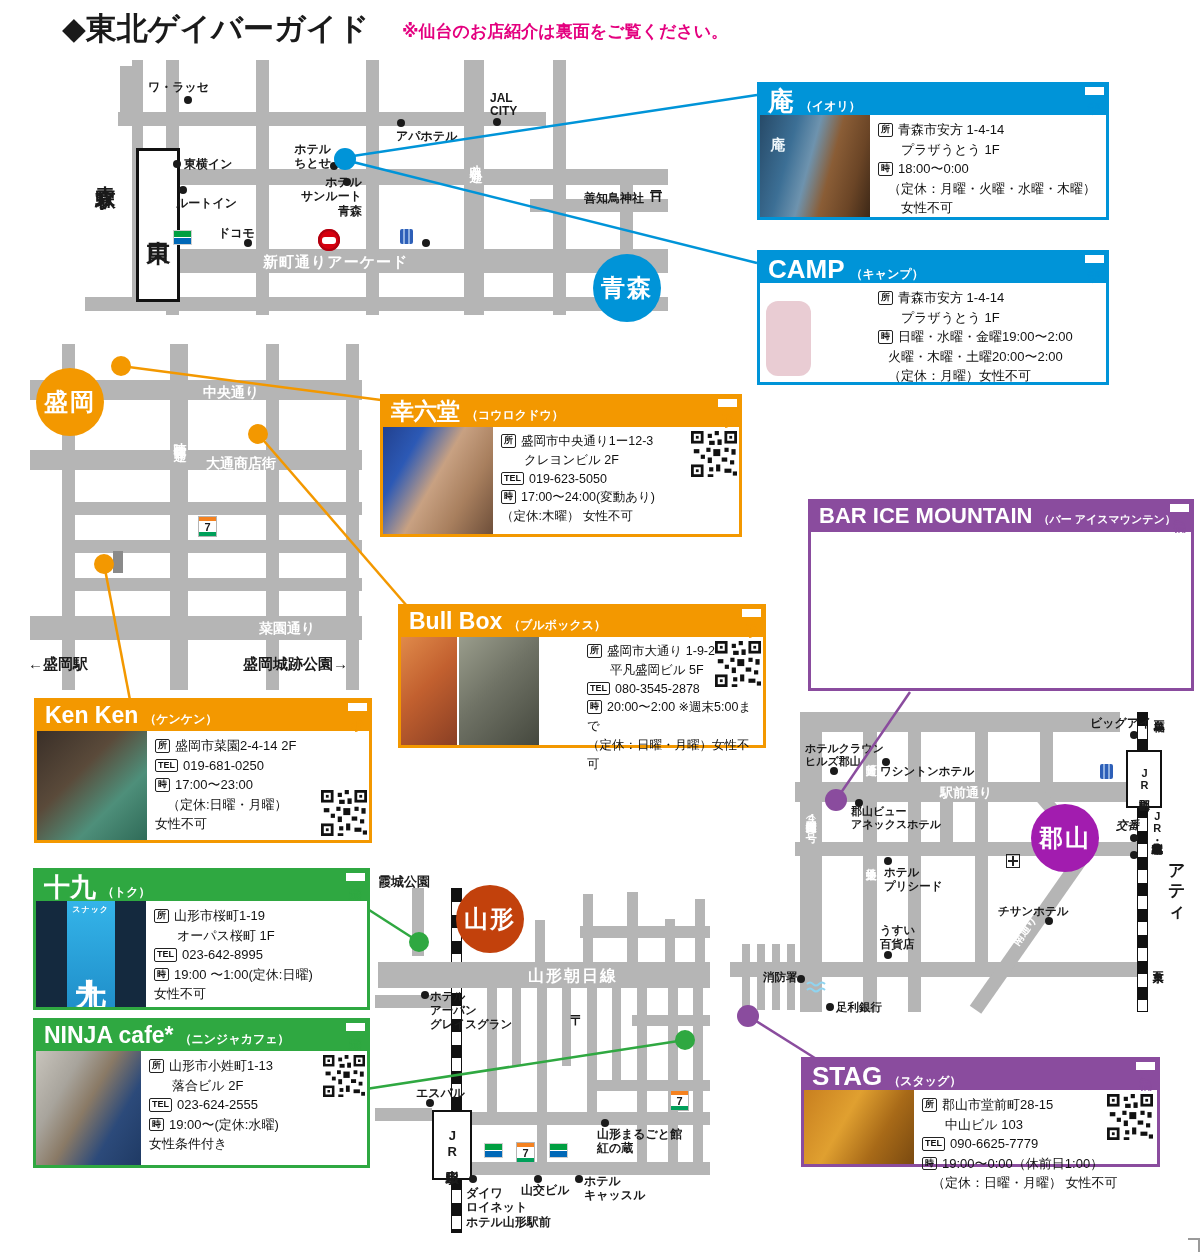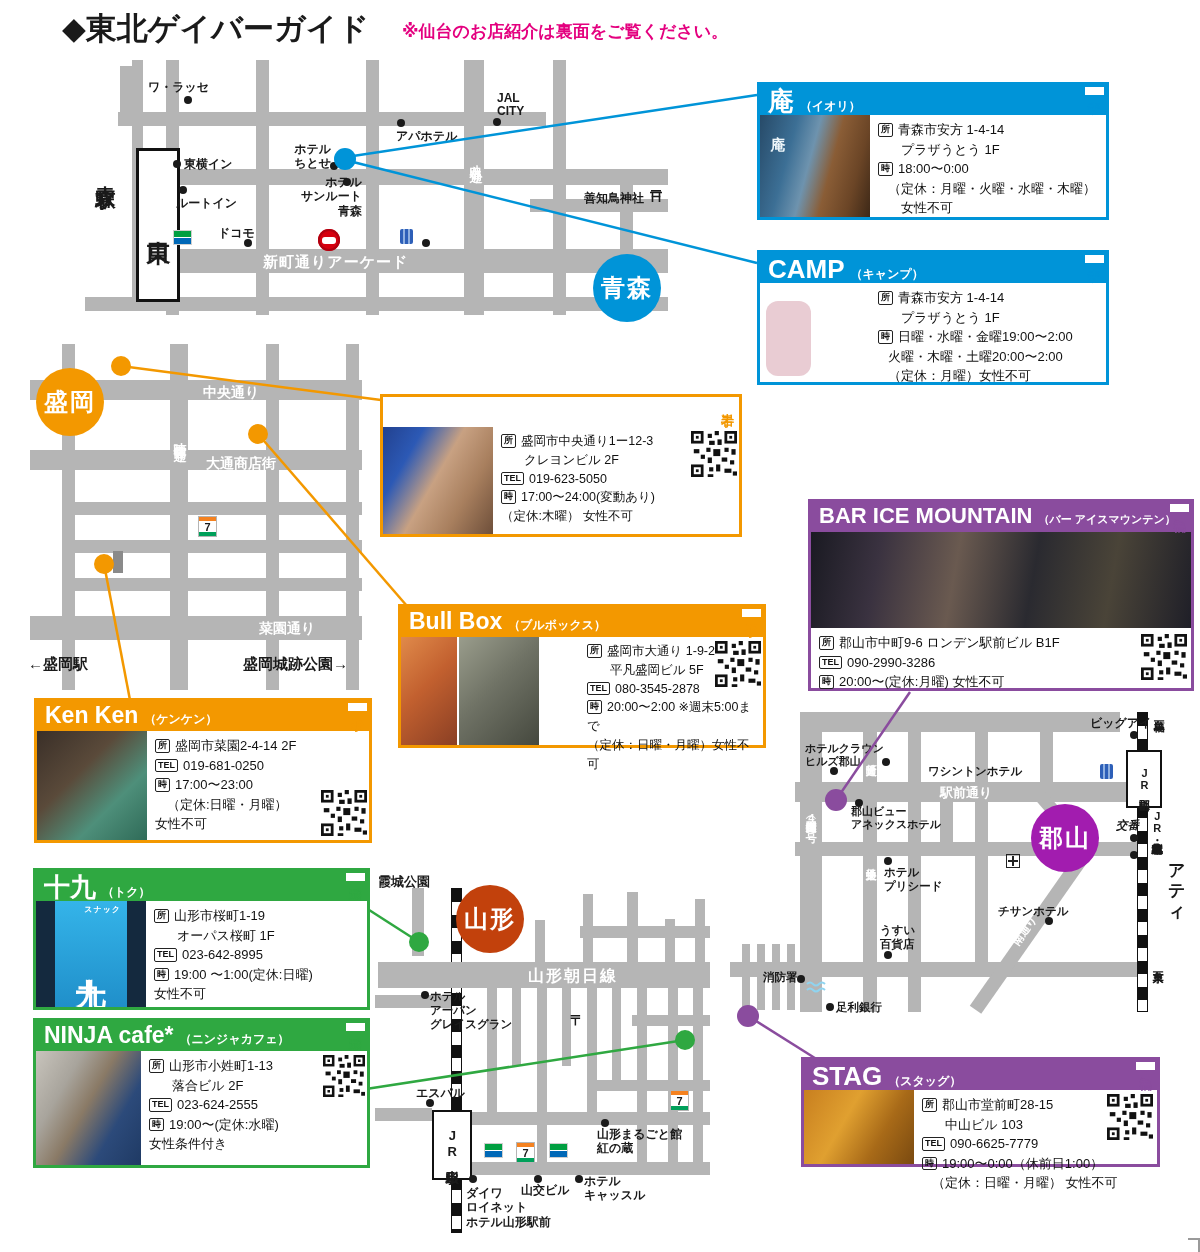--- a/index.html
+++ b/index.html
@@ -70,21 +70,21 @@
   .ph-iori .noren{position:absolute;left:8px;top:8px;color:#eef6fa;font-size:15px;font-weight:bold;
     writing-mode:vertical-rl;text-orientation:upright;}
   .ph-camp{background:linear-gradient(100deg,#4a3a2e 0%,#6b503c 30%,#96old 0,#9c8872 55%,#7a6350 75%,#3f3028 100%),#6b503c;}
   .ph-camp::before{content:"";position:absolute;left:6px;top:18px;width:45px;height:75px;border-radius:12px;
     background:#e7c6ce;opacity:.9;}
   .ph-kouroku{background:linear-gradient(120deg,#22418f 0%,#2c59b5 24%,#c8a182 48%,#a87f5e 72%,#6e4f3a 100%);}
   .ph-bb1{background:linear-gradient(135deg,#e08a4a 0%,#c2602f 45%,#8a3f24 100%);}
   .ph-bb2{background:linear-gradient(135deg,#9a9d8c 0%,#6f7265 45%,#45483e 100%);}
   .ph-kenken{background:linear-gradient(135deg,#3a2f28 0%,#5a4a3a 38%,#4e8f7a 68%,#2f6b58 100%);}
   .ph-toku{background:#14293e;display:flex;align-items:center;justify-content:center;}
-  .sign{width:72px;height:112px;background:linear-gradient(180deg,#35b5ea,#1f8ec9);border-radius:4px;
+  .sign{width:48px;height:112px;background:linear-gradient(180deg,#35b5ea,#1f8ec9);border-radius:4px;
     position:relative;display:flex;align-items:center;justify-content:center;}
   .sign .stp{position:absolute;top:6px;right:6px;color:#fff;font-size:8px;font-weight:bold;letter-spacing:1px;}
   .sign .smn{color:#fff;font-size:30px;font-weight:bold;writing-mode:vertical-rl;text-orientation:upright;line-height:1;}
   .ph-ninja{background:linear-gradient(120deg,#c8c4bc 0%,#a8a49c 28%,#8a7a66 48%,#2c4a7a 72%,#1f3a64 100%);}
   .ph-ice{background:linear-gradient(100deg,#1a1a22 0%,#3a3240 18%,#6a5a50 38%,#2a2a30 58%,#4a4438 78%,#1f1f28 100%);}
   .ph-stag{background:linear-gradient(120deg,#c87f1f 0%,#e0a030 38%,#a86a18 68%,#7a4a10 100%);}
   
   #page-title{position:absolute;left:62px;top:8px;font-size:31px;font-weight:bold;color:#1a1a1a;z-index:2;}
   #page-note{position:absolute;left:402px;top:20px;font-size:17px;font-weight:bold;color:#e4007f;z-index:2;}
   .corner{position:absolute;left:1188px;top:1238px;width:10px;height:12px;border-top:2px solid #9a9a9a;
@@ -162,21 +162,21 @@
     <div class="lbl" style="left:148px;top:80px;">ワ・ラッセ</div>
     <div class="lbl" style="left:184px;top:157px;">東横イン</div>
     <div class="lbl" style="left:176px;top:196px;">ルートイン</div>
     <div class="lbl" style="left:218px;top:226px;">ドコモ</div>
     <div class="lbl tr" style="left:285px;top:142px;width:46px;">ホテル
 ちとせ</div>
     <div class="lbl tr" style="left:300px;top:175px;width:62px;">ホテル
 サンルート
 青森</div>
     <div class="lbl" style="left:396px;top:129px;">アパホテル</div>
-    <div class="lbl" style="left:490px;top:92px;line-height:1.05;margin-left:7px;">JAL
+    <div class="lbl" style="left:490px;top:92px;line-height:1.05;">JAL
 CITY</div>
     <div class="lbl" style="left:584px;top:191px;">善知鳥神社</div>
     <svg style="position:absolute;left:649px;top:190px;z-index:2" width="14" height="13" viewBox="0 0 14 13">
       <path d="M1 2.5 H13 M2 0.8 H12 M3.5 2.5 V12 M10.5 2.5 V12 M2.5 6.5 H11.5" stroke="#1a1a1a" stroke-width="1.6" fill="none"></path>
     </svg>
     <div class="lbl w" style="left:263px;top:253px;font-size:15px;letter-spacing:1px;">新町通りアーケード</div>
     <div class="lbl w v" style="left:468px;top:155px;font-size:13px;">八甲通り</div>
 
     <span class="dot" style="left:184px;top:96px"></span>
     <span class="dot" style="left:173px;top:160px"></span>
@@ -311,21 +311,21 @@
       <span class="lbl v" style="position:static;font-size:11px;letter-spacing:0;">JR郡山駅</span>
     </div>
     <div class="rail" style="left:1137px;top:804px;height:206px"></div>
 
     <div class="lbl" style="left:1090px;top:716px;">ビッグアイ</div>
     <div class="lbl v" style="left:1152px;top:712px;font-size:11px;letter-spacing:0;">至福島</div>
     <div class="lbl v" style="left:1150px;top:810px;font-size:11px;letter-spacing:0;">JR東北本線・東北新幹線</div>
     <div class="lbl v" style="left:1151px;top:963px;font-size:11px;letter-spacing:0;">至東京</div>
     <div class="lbl" style="left:805px;top:742px;font-size:11px;">ホテルクラウン
 ヒルズ郡山</div>
-    <div class="lbl" style="left:880px;top:765px;font-size:11.5px;margin-left:48px;">ワシントンホテル</div>
+    <div class="lbl" style="left:880px;top:765px;font-size:11.5px;">ワシントンホテル</div>
     <div class="lbl" style="left:851px;top:805px;font-size:11px;">郡山ビュー
 アネックスホテル</div>
     <div class="lbl w" style="left:940px;top:785px;font-size:13px;">駅前通り</div>
     <div class="lbl w v" style="left:804px;top:812px;font-size:11px;letter-spacing:0;">奥州街道（国道4号）</div>
     <div class="lbl w v" style="left:864px;top:756px;font-size:11px;letter-spacing:0;">大町通り</div>
     <div class="lbl w v" style="left:864px;top:860px;font-size:11px;letter-spacing:0;">中央通り</div>
     <div class="lbl" style="left:884px;top:866px;font-size:11.5px;">ホテル
 プリシード</div>
     <div class="lbl" style="left:880px;top:924px;font-size:11.5px;">うすい
 百貨店</div>
@@ -408,20 +408,24 @@
         <div><span class="tag">所</span><span>青森市安方 1-4-14</span></div>
         <div class="cont">プラザうとう 1F</div>
         <div><span class="tag">時</span><span>日曜・水曜・金曜19:00〜2:00</span></div>
         <div class="cont" style="padding-left:10px">火曜・木曜・土曜20:00〜2:00</div>
         <div class="cont" style="padding-left:10px">（定休：月曜）女性不可</div>
       </div>
     </div>
   </div>
 
   <div class="card c-orange" style="left:380px;top:394px;width:362px;height:143px;">
+    <div class="card-h">
+      <span class="nm">幸六堂</span>
+      <span class="rd">（コウロクドウ）</span>
+    </div>
     <div class="badge">岩手</div>
     <div class="card-b">
       <div class="photo ph-kouroku"></div>
       <div class="info" style="font-size:12.5px;">
         <div><span class="tag">所</span><span>盛岡市中央通り1ー12-3</span></div>
         <div class="cont">クレヨンビル 2F</div>
         <div><span class="tag">TEL</span><span>019-623-5050</span></div>
         <div><span class="tag">時</span><span>17:00〜24:00(変動あり)</span></div>
         <div>（定休:木曜） 女性不可</div>
         <svg class="qr" style="right:2px;top:4px" viewBox="0 0 33 33">
@@ -517,31 +521,20 @@
       </div>
     </div>
   </div>
 
   <div class="card c-purple card-wide" style="left:808px;top:499px;width:386px;height:192px;">
     <div class="card-h">
       <span class="nm" style="font-size:22px">BAR ICE MOUNTAIN</span>
       <span class="rd" style="font-size:11px">（バー アイスマウンテン）</span>
     </div>
     <div class="badge">福島</div>
-    <div class="card-b">
-      <div class="photo ph-ice"></div>
-      <div class="info">
-        <div><span class="tag">所</span><span>郡山市中町9-6 ロンデン駅前ビル B1F</span></div>
-        <div><span class="tag">TEL</span><span>090-2990-3286</span></div>
-        <div><span class="tag">時</span><span>20:00〜(定休:月曜) 女性不可</span></div>
-        <svg class="qr" style="right:4px;top:6px" viewBox="0 0 33 33">
-            <use href="#qrsym"></use>
-          </svg>
-      </div>
-    </div>
   </div>
 
   <div class="card c-purple" style="left:801px;top:1057px;width:359px;height:110px;">
     <div class="card-h">
       <span class="nm" style="font-size:26px">STAG</span>
       <span class="rd">（スタッグ）</span>
     </div>
     <div class="badge">福島</div>
     <div class="card-b">
       <div class="photo ph-stag"></div>

